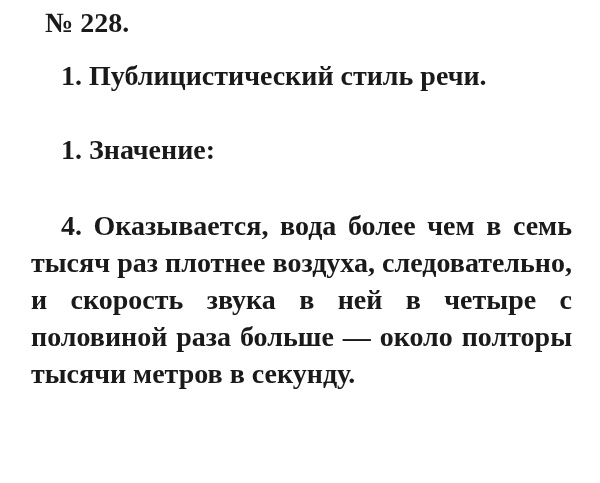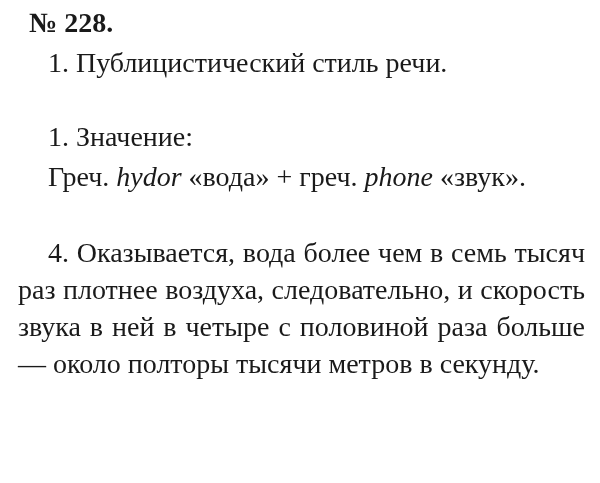--- a/index.html
+++ b/index.html
@@ -15,27 +15,28 @@
     overflow: hidden;
     font-family: "Liberation Serif", "DejaVu Serif", serif;
     color: #1a1a1a;
     font-size: 28px;
     line-height: 37px;
   }
   .doc {
     padding: 4px 12px 0 15px;
   }
   .doc p {
-    margin: 3px;
+    margin: 16px;
     text-indent: 30px;
     text-align: justify;
+    font-weight: bold;
   }
   .exercise-number {
     font-weight: bold;
-    margin-left: 14px;
+    margin-left: 30px;
     white-space: nowrap;
   }
   .gap-before-meaning {
     margin-top: 37px !important;
   }
   .gap-before-point4 {
     margin-top: 39px !important;
   }
   .it {
     font-style: italic;
@@ -48,18 +49,17 @@
   <div class="doc">
 
     <div class="exercise-number">№ 228.</div>
 
     <p>1. Публицистический стиль речи.</p>
 
     <p class="gap-before-meaning">1. Значение:</p>
 
 
 
-    <p><span>Греч. </span><span class="it">hydor</span><span> «вода» + греч. </span><span class="it">phone</span><span> «звук».</span></p>
 
     <p class="gap-before-point4">4. Оказывается, вода более чем в семь тысяч раз плотнее воздуха, следовательно, и скорость звука в ней в четыре с половиной раза больше — около полторы тысячи метров в секунду.</p>
 
   </div>
 </div>
 
 </body></html>

